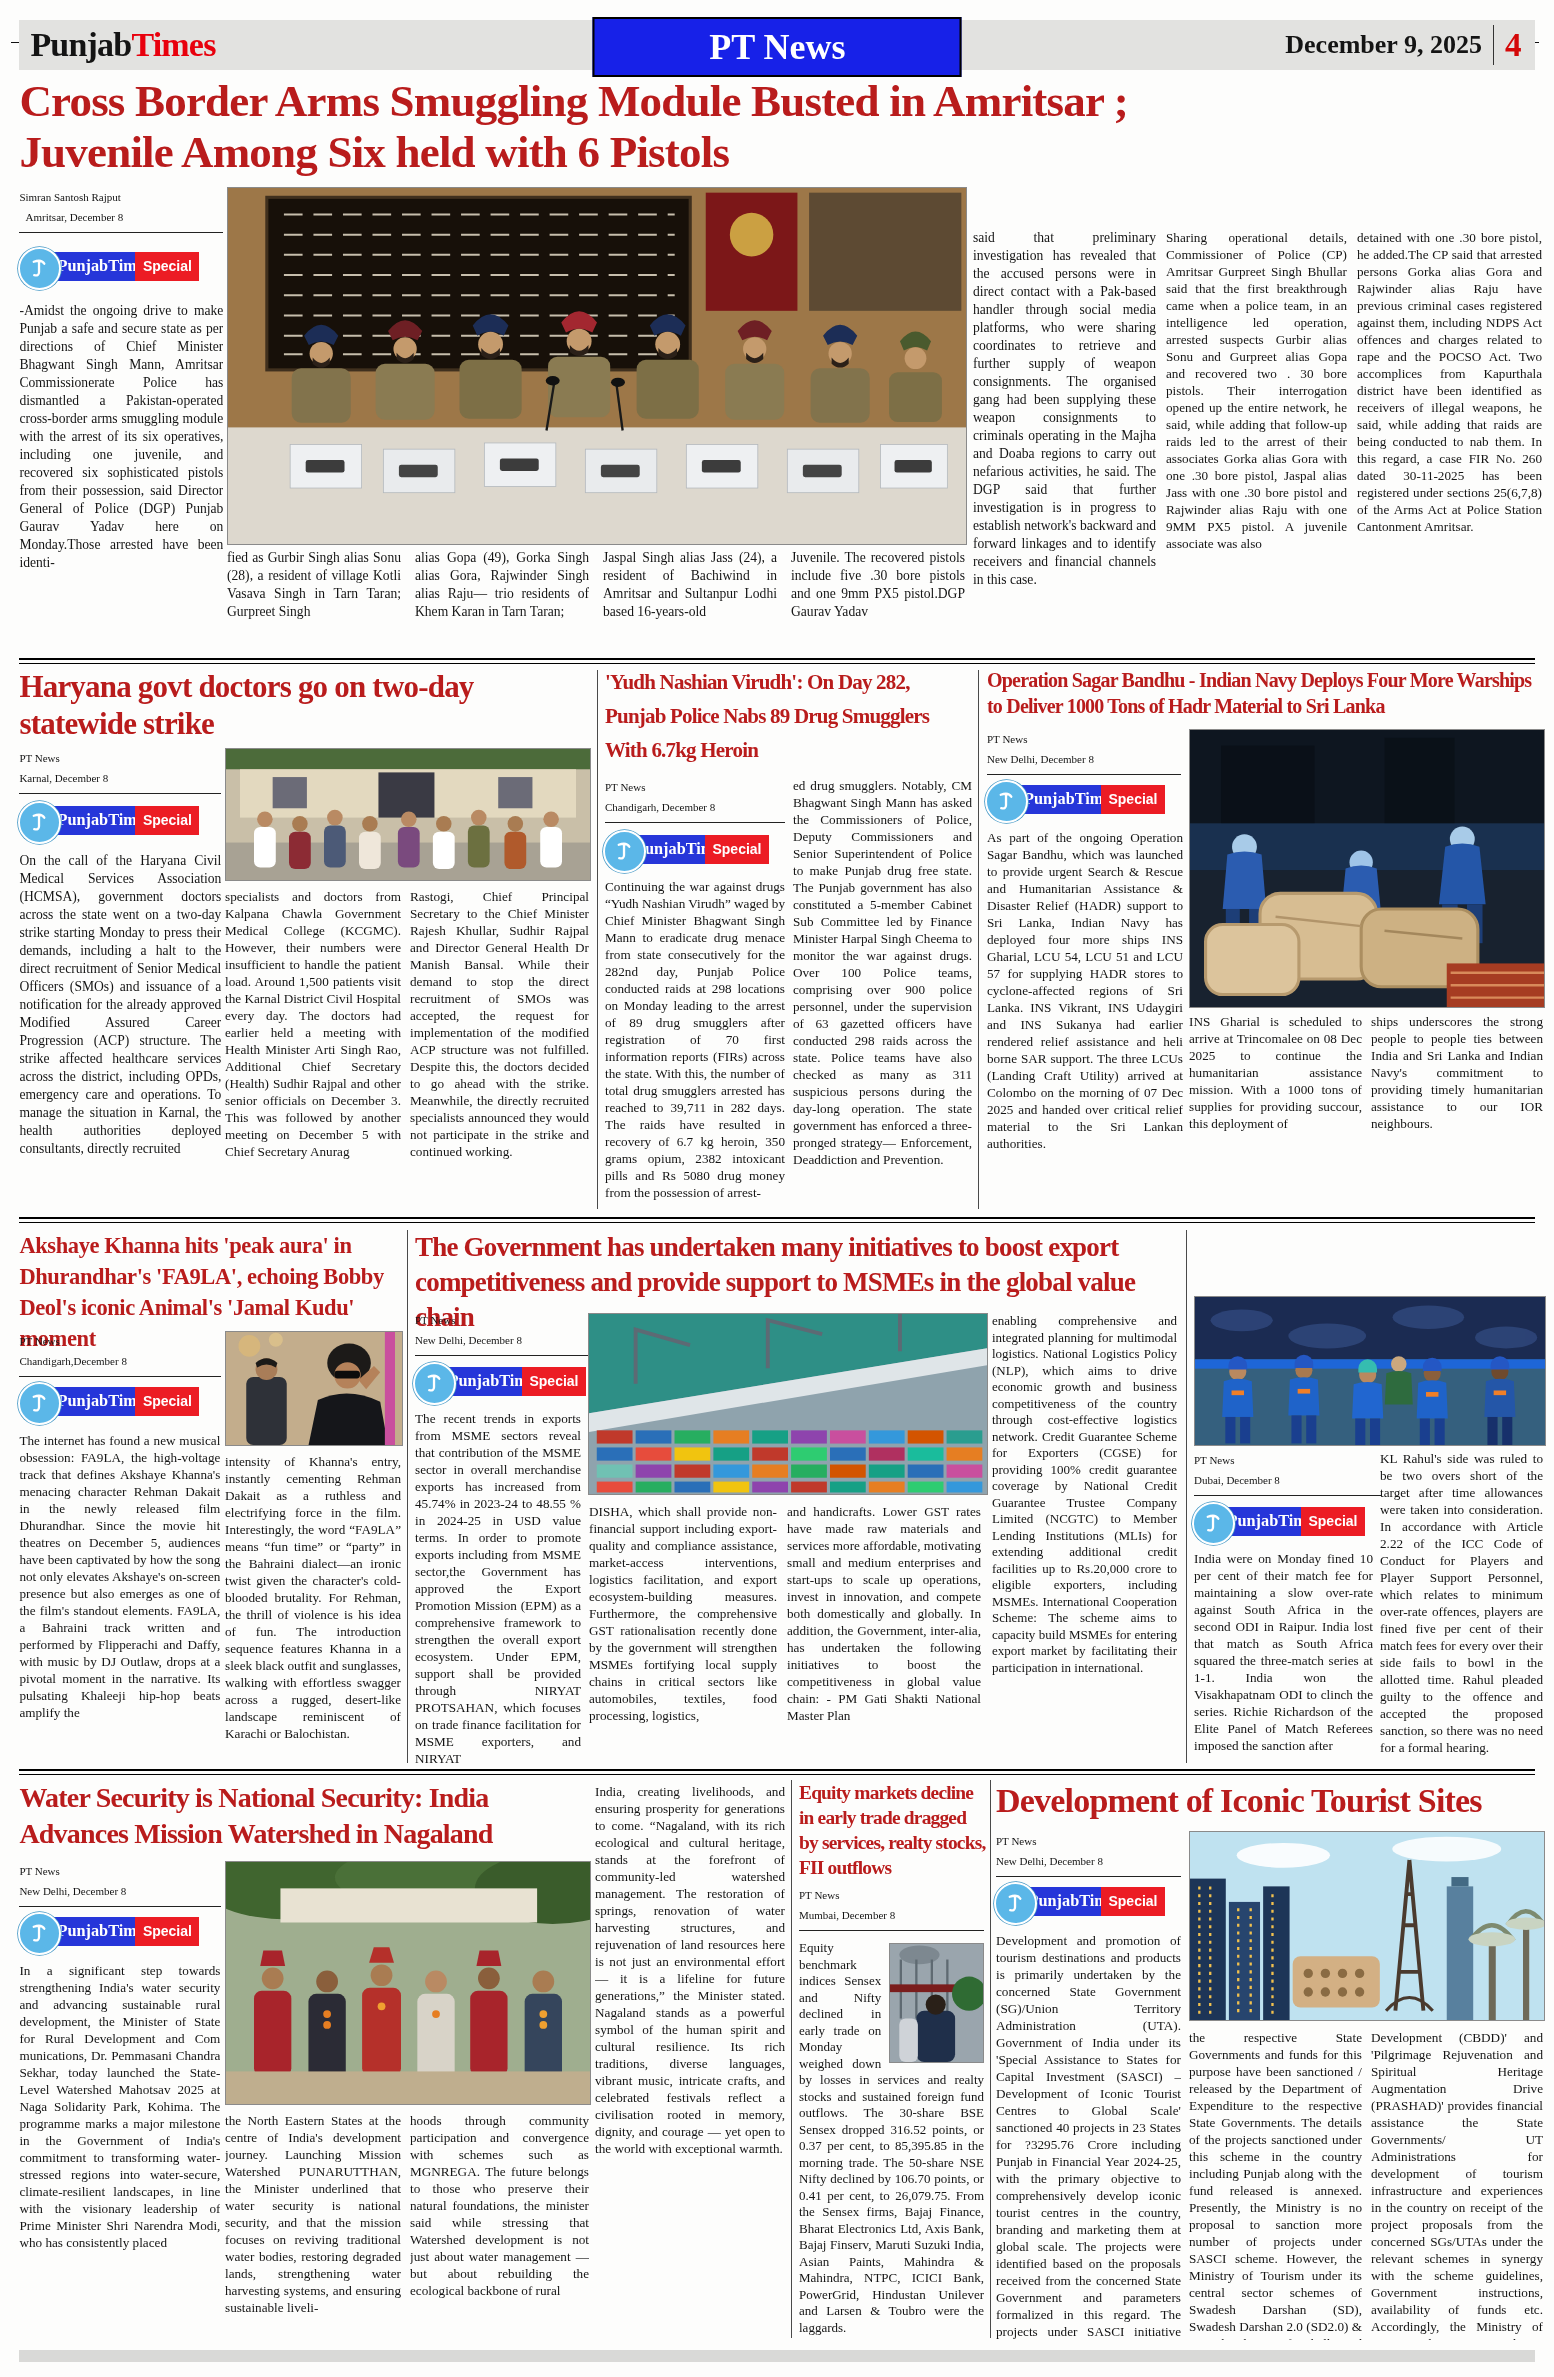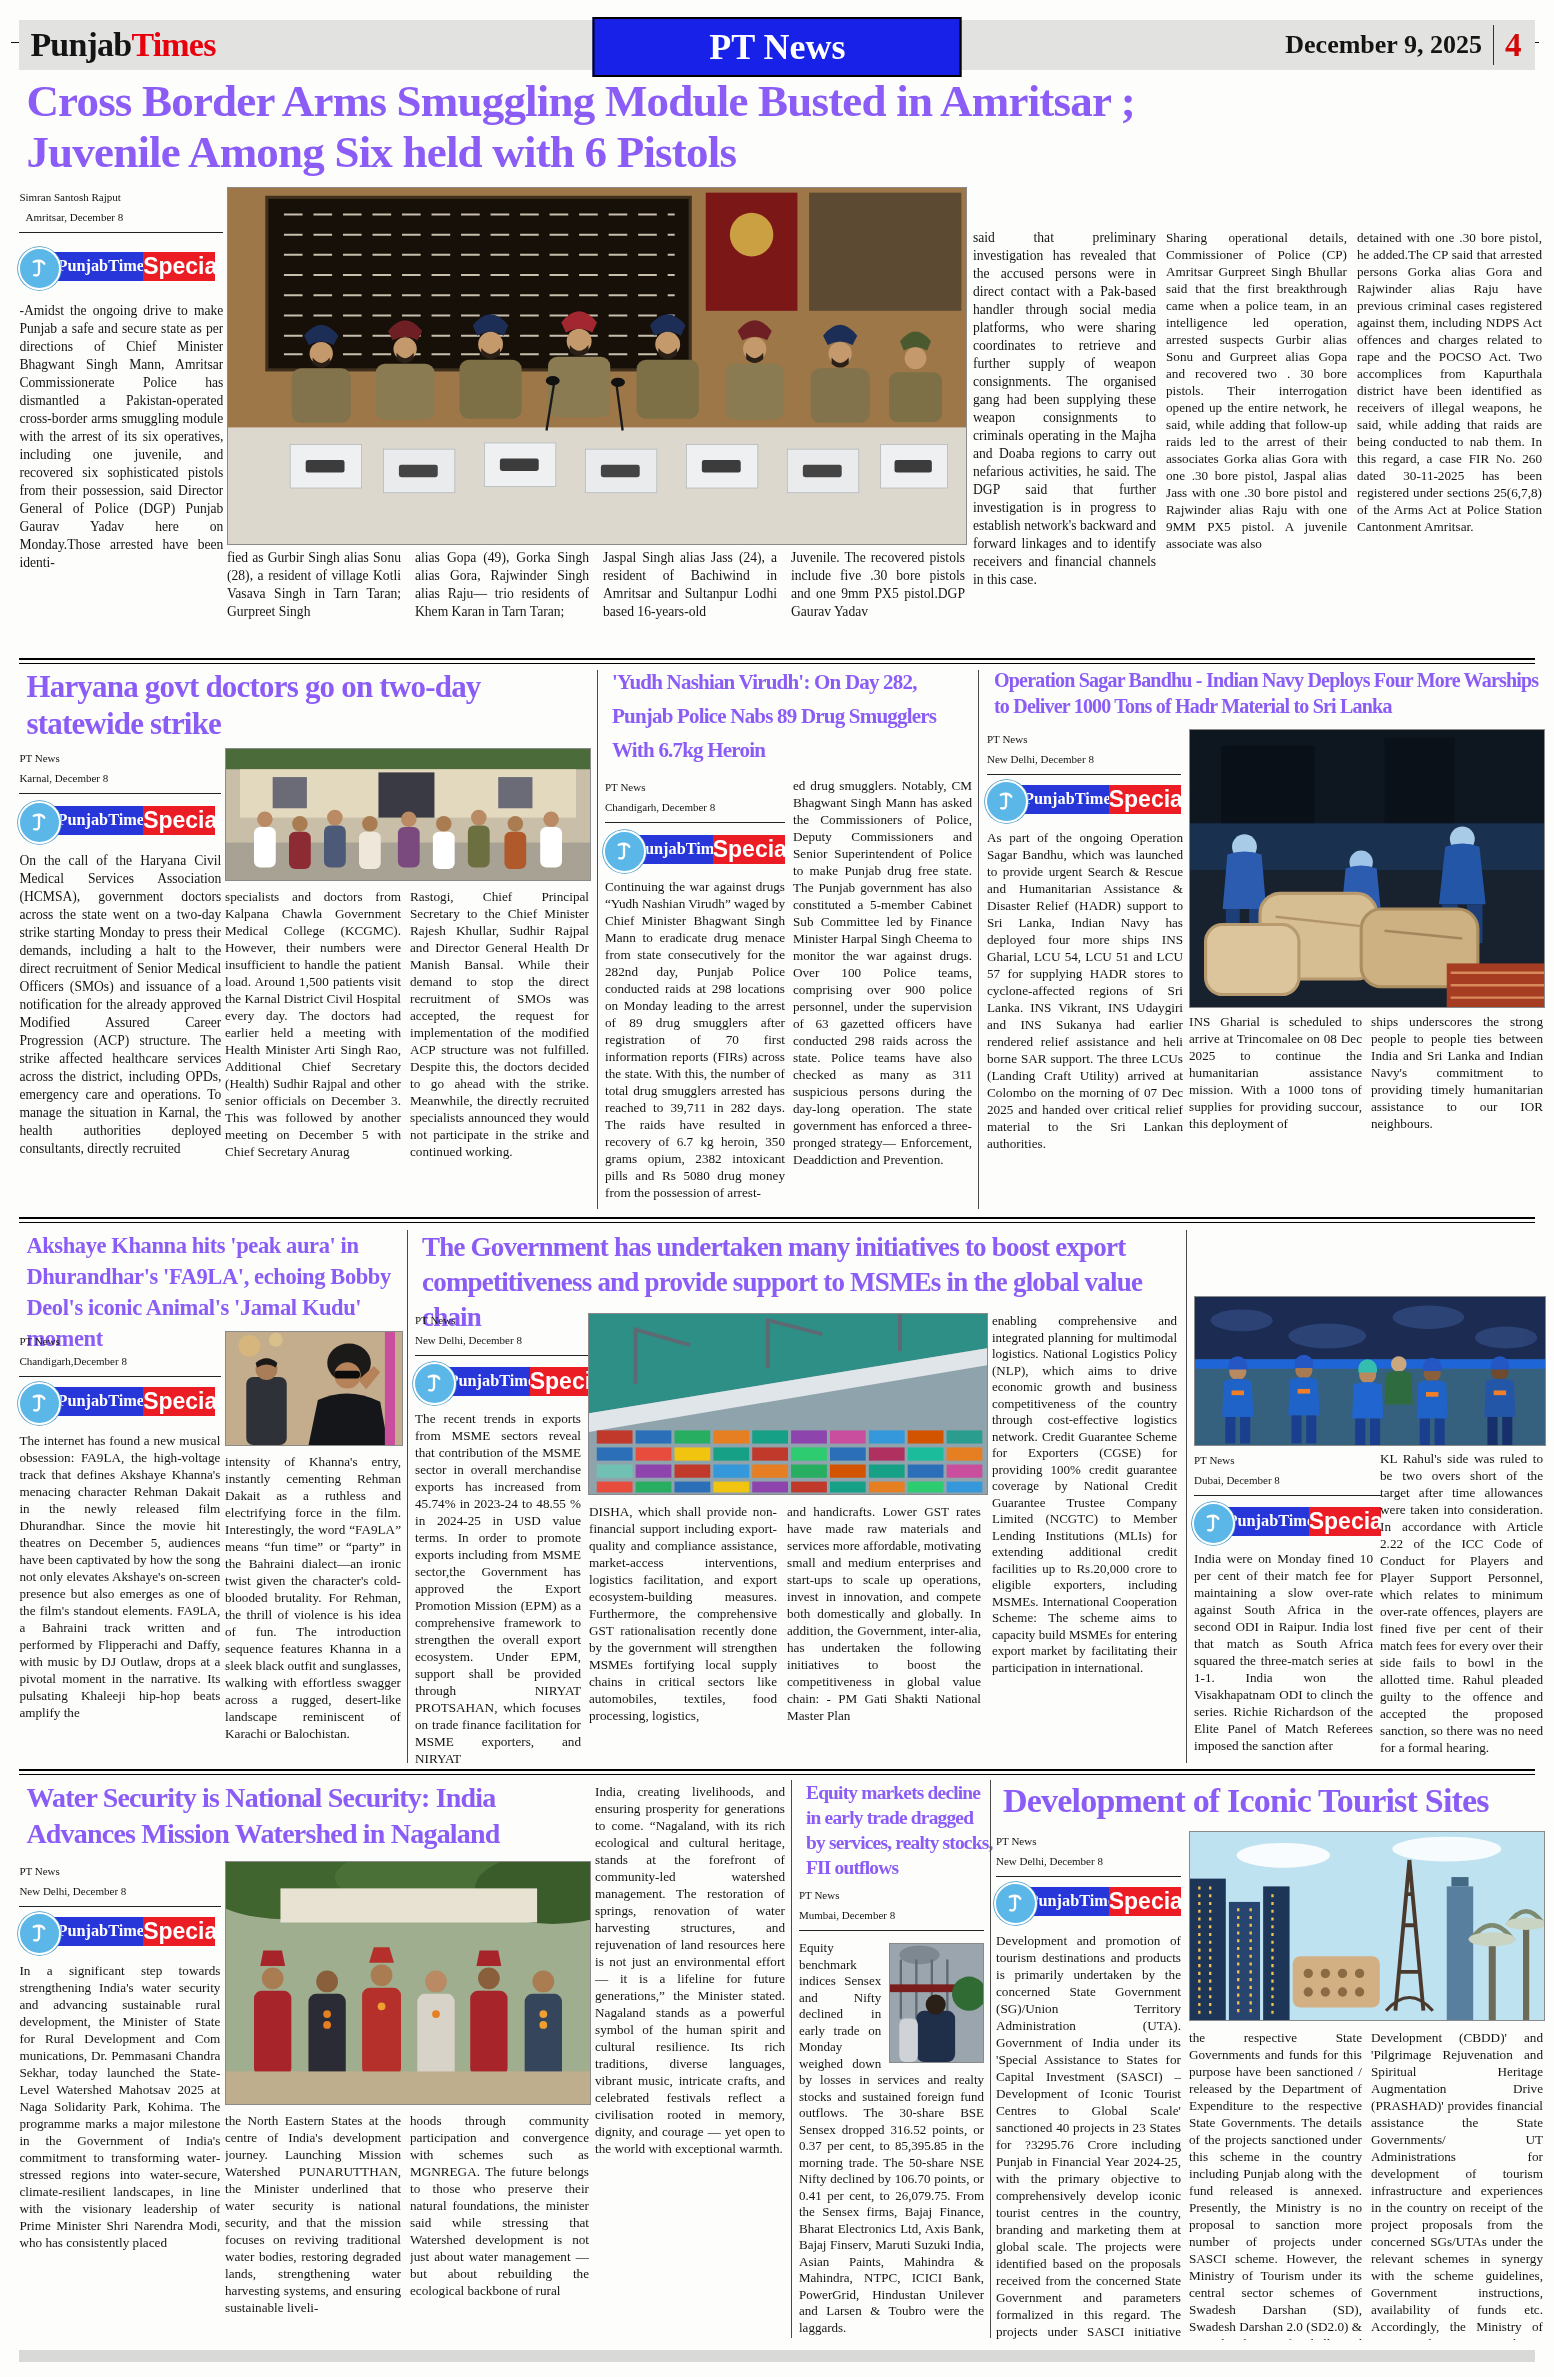--- a/index.html
+++ b/index.html
@@ -13,44 +13,44 @@
   
   .masthead{background:#e2e2e0;display:flex;align-items:center;}
   .brand{font-size:34px;font-weight:700;padding-left:11px;letter-spacing:-0.8px;}
   .brand .red{color:#e8000d;}
   .ptnews-box{position:absolute;left:50%;transform:translateX(-50%);top:-3.1px;width:365px;height:56px;
       background:#1721e8;border:2.3px solid #000;color:#fff;display:flex;align-items:center;justify-content:center;
       font-size:36px;font-weight:700;}
   .date-wrap{position:absolute;right:7.8px;top:0;height:100%;display:flex;align-items:center;font-size:26px;font-weight:700;text-align:center;}
   .pageno{color:#d40808;font-size:33px;border-left:1.6px solid #333;margin-left:11px;padding:1.6px 6.2px 1.6px 11px;}
 
-  .headline{font-weight:700;color:#8b5cf6;letter-spacing:-0.8px;margin-left:7px;}
+  .headline{font-weight:700;color:#b91c1c;letter-spacing:-0.8px;}
   .main-head{font-size:45px;line-height:50px;}
 
   .byline-block{font-weight:400;font-size:11px;line-height:20px;}
   .byline-block .rule{border-bottom:1.6px solid #222;margin-top:4.7px;}
 
   .col{font-size:13.6px;line-height:18px;text-align:justify;overflow:hidden;}
   .col.small{font-size:13.2px;line-height:17px;}
   .col.tight{font-size:13px;line-height:16.5px;}
 
   .sep{border-top:2.3px solid #000;border-bottom:1.2px solid #000;height:3.1px;}
   .vrule{width:1.2px;background:#4a4a4a;}
 
   
   .pt-badge{height:36px;}
   .pt-badge .bar{position:absolute;left:17px;right:67px;top:1.6px;height:29.5px;background:#2636d9;
       display:flex;align-items:center;justify-content:center;color:#fff;
       font-size:16.3px;font-weight:700;padding-left:23px;}
   .pt-badge .circle{position:absolute;left:-1.6px;top:-3.1px;width:39px;height:39px;border-radius:50%;
       background:#5bb7e8;border:2.3px solid #fff;box-shadow:0 0 0 0.8px #3f95c4;z-index:2;
       display:flex;align-items:center;justify-content:center;}
-  .pt-badge .special{position:absolute;right:0;top:1.6px;width:64px;height:29.5px;background:#ec1c24;color:#fff;
-      font-family:"Liberation Sans",sans-serif;font-weight:700;font-size:23px;
-      display:flex;align-items:center;justify-content:center;padding-left:8px;}
+  .pt-badge .special{position:absolute;right:16px;top:1.6px;width:64px;height:29.5px;background:#ec1c24;color:#fff;
+      font-family:"Liberation Sans",sans-serif;font-weight:700;font-size:14px;
+      display:flex;align-items:center;justify-content:center;}
 
   .photo{border:0.8px solid #8a8a8a;background:#ccc;}
   .photo svg{display:block;width:100%;height:100%;}
   .botstrip{background:#d9d9d7;}
 </style>
 </head>
 <body>
 
 <div id="page">
 

